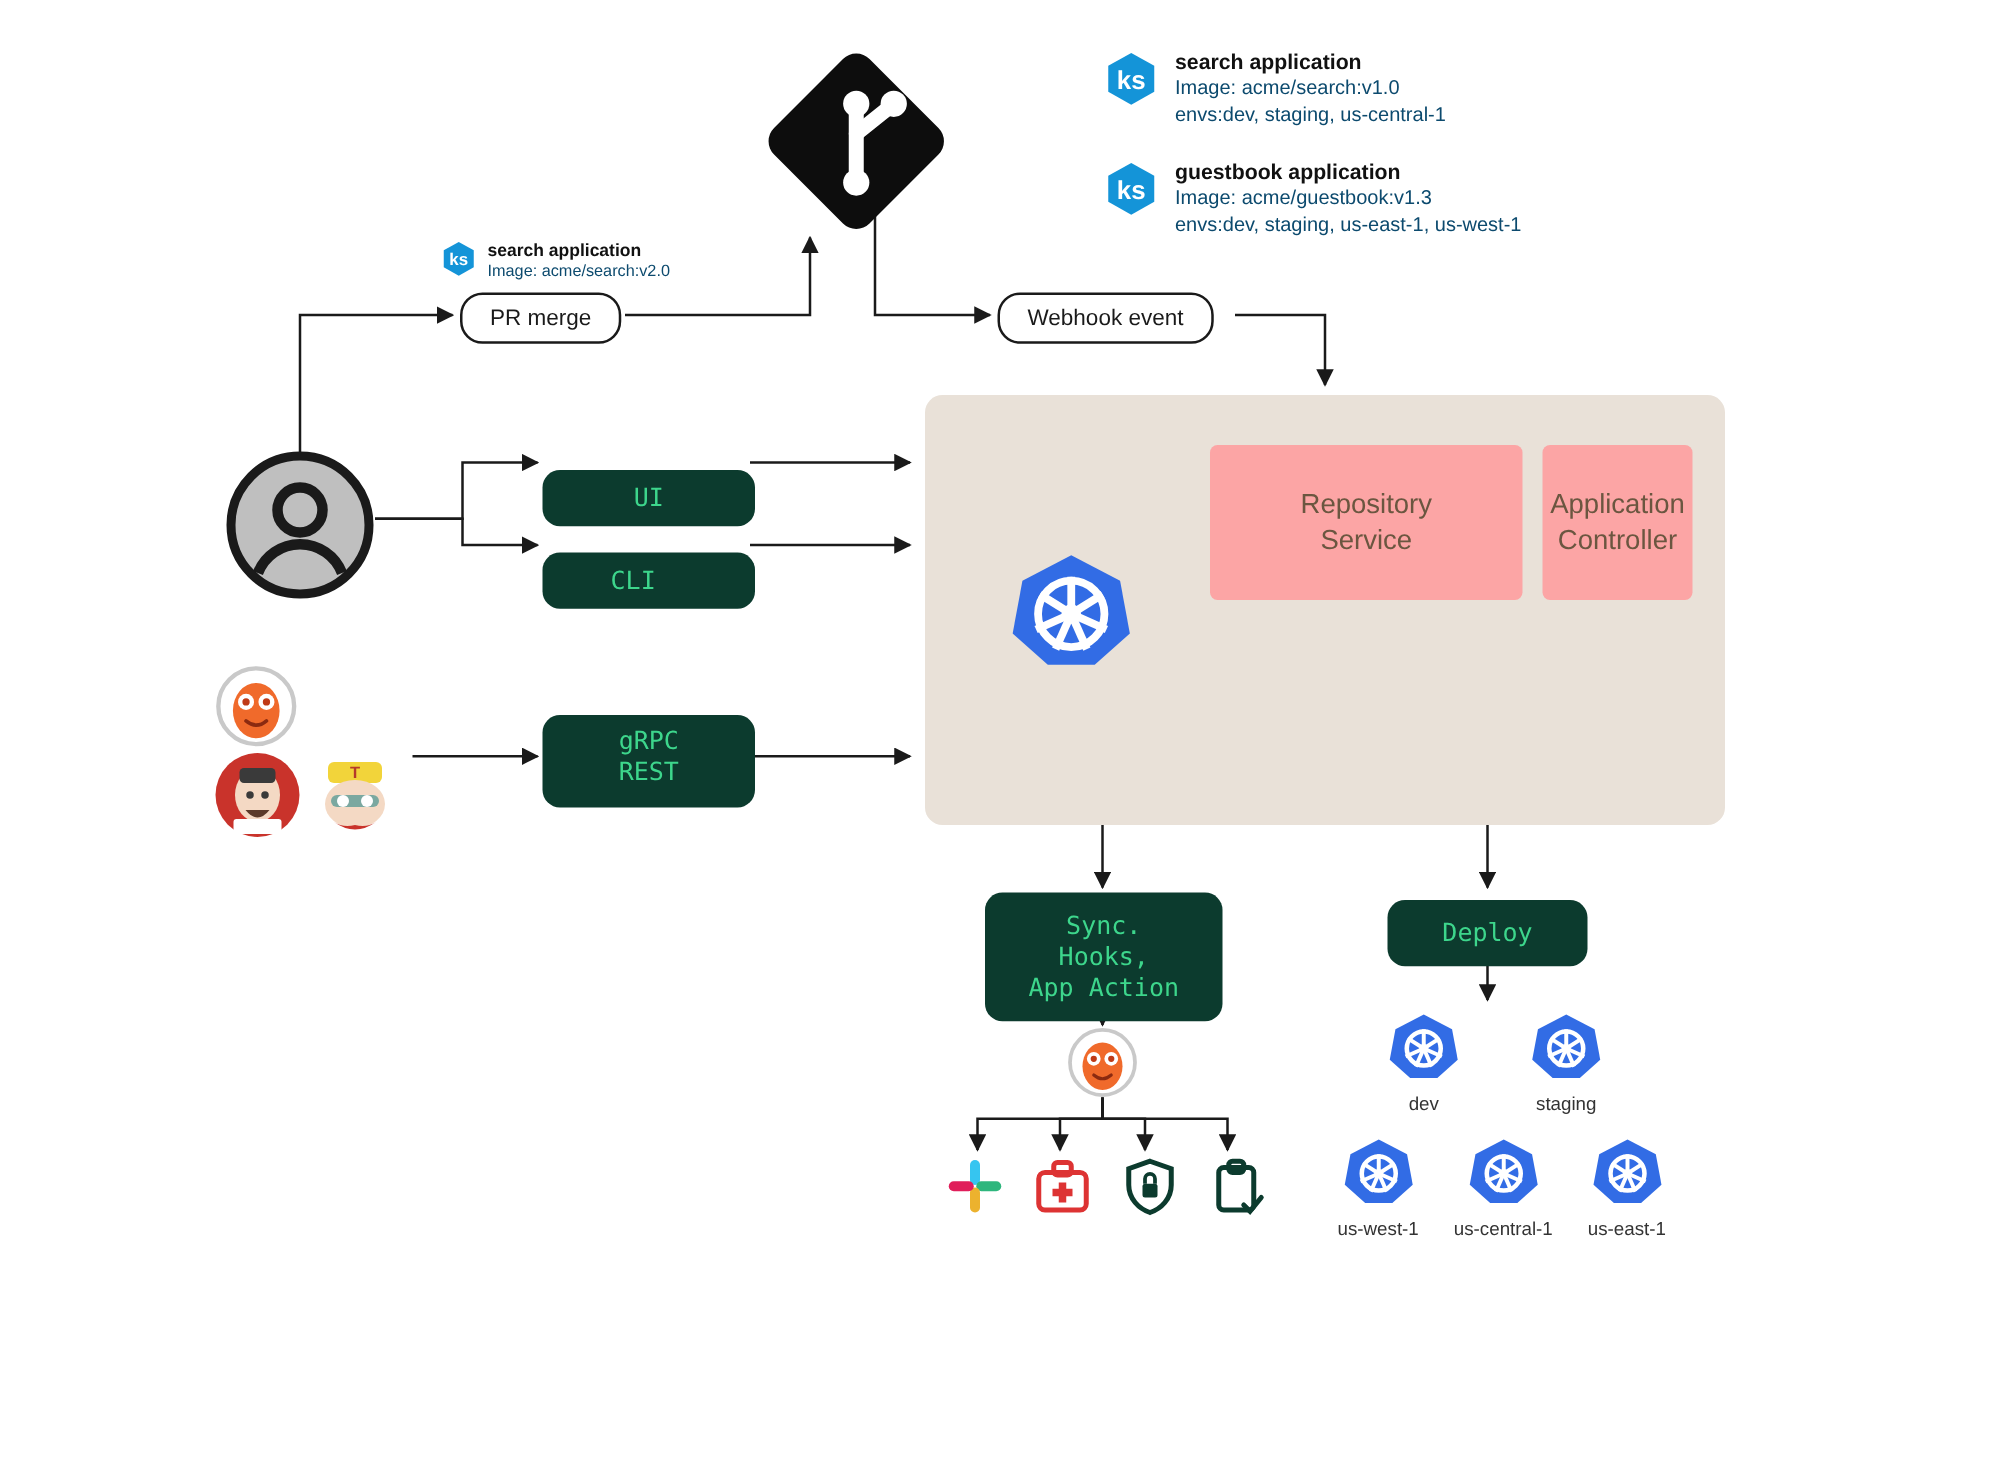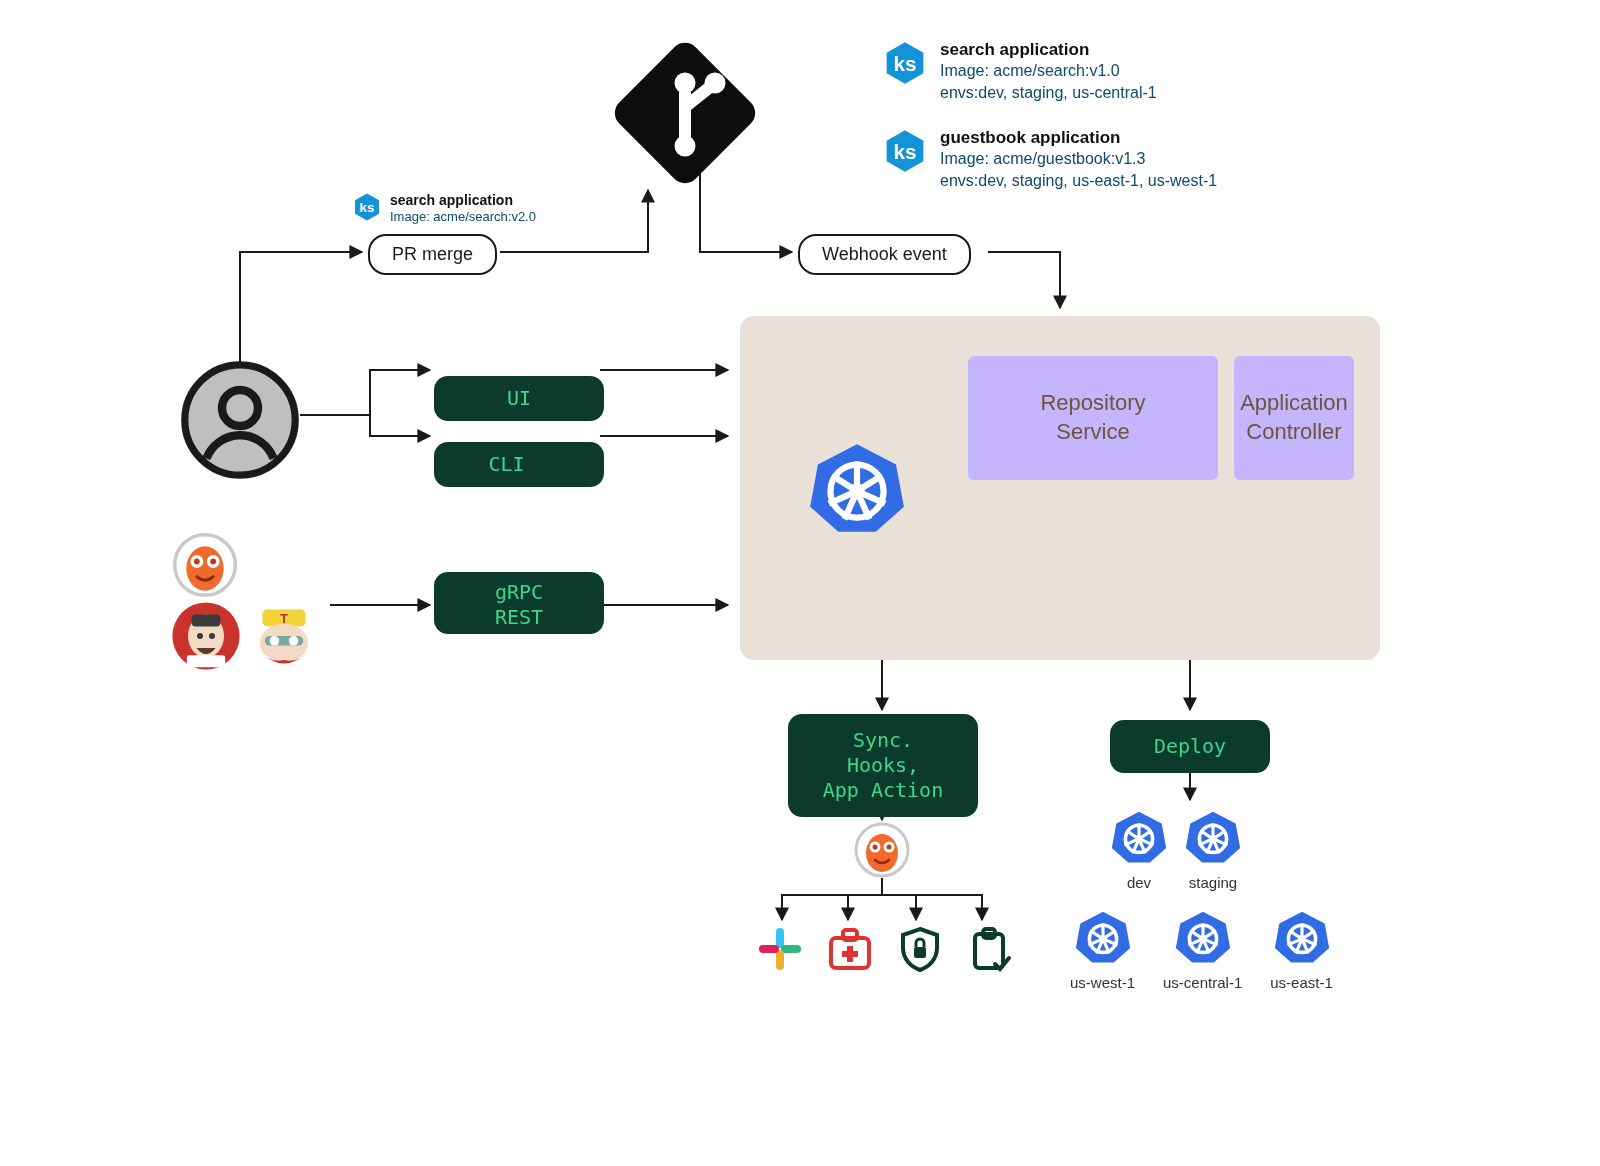--- a/index.html
+++ b/index.html
@@ -7,21 +7,21 @@
   .canvas { position: relative; width: 1400px; height: 1000px; margin: 20px auto; }
   .abs { position: absolute; }
 
   
   .pill-outline { border: 2px solid #1a1a1a; background: #fff; border-radius: 18px; padding: 8px 22px; font-size: 18px; color: #1a1a1a; }
   .pill-dark { background: #0c3b2e; color: #3dd68c; border-radius: 14px; padding: 14px 34px; font-size: 20px; font-family: ui-monospace, "SF Mono", Menlo, Consolas, monospace; text-align: center; line-height: 1.25; }
   .pill-dark.small { padding: 10px 42px; margin-top: 26px; }
 
   
   .argo-box { background: #e9e1d8; border-radius: 14px; padding: 22px; }
-  .argo-inner { background: #c4b5fd; border-radius: 6px; display:flex; align-items:center; justify-content:center; font-size: 22px; color: #6b5640; text-align: center; line-height: 1.3; margin-top: 18px; }
+  .argo-inner { background: #fca5a5; border-radius: 6px; display:flex; align-items:center; justify-content:center; font-size: 22px; color: #6b5640; text-align: center; line-height: 1.3; margin-top: 18px; }
 
   
   .app-title { font-weight: 700; font-size: 17px; color: #111; }
   .app-sub { font-size: 16px; color: #0c4a6e; line-height: 1.35; }
   .cluster-label { font-size: 15px; color: #333; text-align:center; margin-top:4px; }
 
   svg.connector { position:absolute; top:0; left:0; pointer-events:none; }
 </style>
 </head>
 <body>
@@ -120,21 +120,21 @@
 <div class="abs" style="left:80px; top:340px;">
   <svg width="120" height="120" viewBox="0 0 100 100">
     <circle cx="50" cy="50" r="46" fill="#bfbfbf" stroke="#1a1a1a" stroke-width="6"></circle>
     <circle cx="50" cy="40" r="15" fill="none" stroke="#1a1a1a" stroke-width="7"></circle>
     <path d="M 22 82 A 30 30 0 0 1 78 82" fill="none" stroke="#1a1a1a" stroke-width="7"></path>
   </svg>
 </div>
 
 <div class="abs pill-dark small" style="left:334px; top:330px; width:170px;">UI</div>
 <div class="abs pill-dark small" style="left:334px; top:396px; width:170px;padding-left:17px;">CLI</div>
-<div class="abs pill-dark" style="left:334px; top:552px; width:170px; padding-top:8px; padding-bottom:4px; white-space:pre-line;">gRPC
+<div class="abs pill-dark" style="left:334px; top:552px; width:170px; padding-top:8px; padding-bottom:16px; white-space:pre-line;">gRPC
 REST</div>
 
 <div class="abs" style="left:70px; top:510px; width:170px;">
 
   <svg width="70" height="70" viewBox="0 0 60 60" style="display:block">
     <circle cx="30" cy="30" r="26" fill="#fff" stroke="#c9c9c9" stroke-width="3"></circle>
     <ellipse cx="30" cy="33" rx="16" ry="19" fill="#f06a2b"></ellipse>
     <circle cx="23" cy="27" r="5.5" fill="#fff"></circle>
         <circle cx="37" cy="27" r="5.5" fill="#fff"></circle>
     <circle cx="23" cy="27" r="2.5" fill="#bf3a17"></circle>
@@ -222,21 +222,21 @@
     <rect x="19" y="23" width="12" height="11" rx="2" fill="#0c3b2e"></rect>
     <path d="M21 23 v-4 a4 4 0 0 1 8 0 v4" fill="none" stroke="#0c3b2e" stroke-width="3"></path>
   </svg>
   <svg width="50" height="50" viewBox="0 0 50 50">
     <rect x="10" y="10" width="28" height="34" rx="4" fill="none" stroke="#0c3b2e" stroke-width="4"></rect>
     <rect x="18" y="5" width="12" height="9" rx="3" fill="none" stroke="#0c3b2e" stroke-width="4"></rect>
     <path d="M30 40 l5 5 l9 -11" fill="none" stroke="#0c3b2e" stroke-width="4" stroke-linecap="round"></path>
   </svg>
 </div>
 
-<div class="abs" style="left:1010px; top:788px; display:flex; gap:16px;">
+<div class="abs" style="left:1010px; top:788px; display:flex; gap:56px;">
   <div style="text-align:center">
     <svg width="58" height="58" viewBox="0 0 64 64">
           <polygon points="32,4 57,17 62,44 44,60 20,60 2,44 7,17" fill="#326ce5"></polygon>
           <circle cx="32" cy="34" r="15" fill="none" stroke="#fff" stroke-width="4"></circle>
           <g stroke="#fff" stroke-width="3.5">
             <line x1="32" y1="34" x2="32" y2="17"></line>
             <line x1="32" y1="34" x2="46" y2="25"></line>
             <line x1="32" y1="34" x2="48" y2="41"></line>
             <line x1="32" y1="34" x2="39" y2="50"></line>
             <line x1="32" y1="34" x2="25" y2="50"></line>

